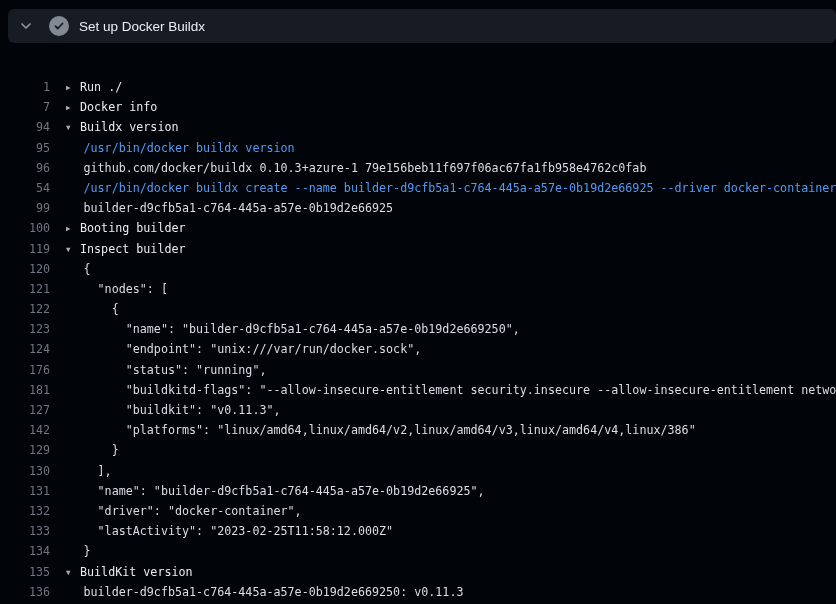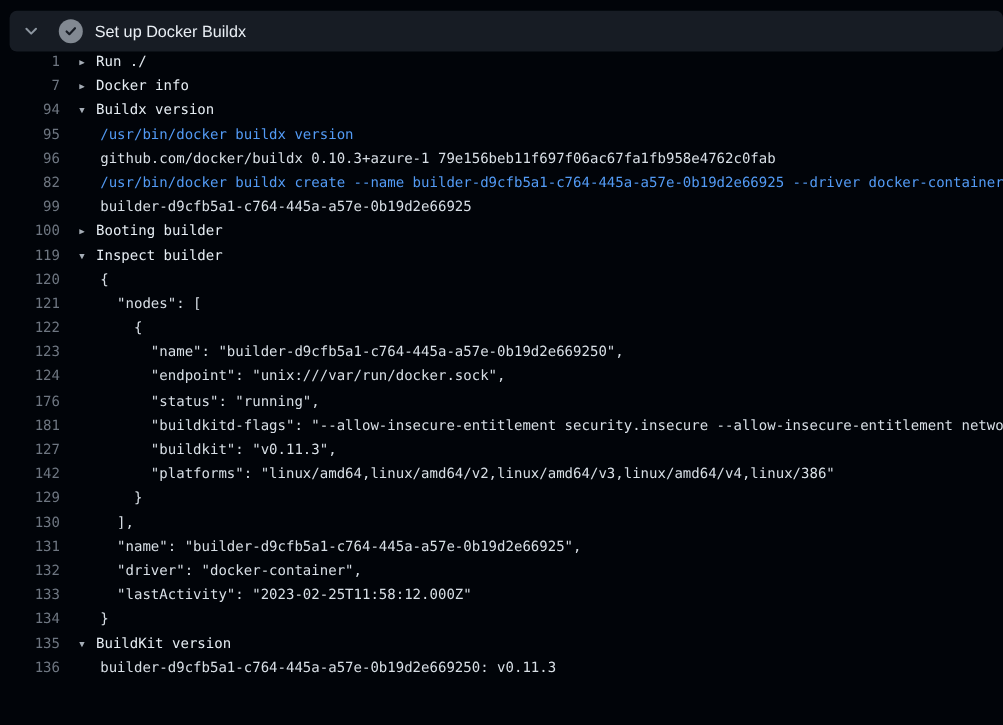--- a/index.html
+++ b/index.html
@@ -36,22 +36,22 @@
   }
   .title {
     margin-left: 10px;
     color: #e9eef4;
     font-size: 13.5px;
     white-space: nowrap;
   }
   .log {
     font-family: "DejaVu Sans Mono", monospace;
     font-size: 11.7px;
-    line-height: 14px;
-    padding-top: 1px;
+    line-height: 27px;
+    padding-top: 31px;
     color: #d8dfe6;
   }
   .row { white-space: nowrap; height: 20.2px; overflow: hidden; }
   .num {
     display: inline-block;
     width: 50px;
     text-align: right;
     color: #6e7681;
     cursor: pointer;
     flex: none;
@@ -88,21 +88,21 @@
     </span>
     <span class="title">Set up Docker Buildx</span>
   </div>
 
   <div class="log">
       <div class="row"><span class="num">1</span><span class="marker">▶</span><span class="gtitle">Run ./</span></div>
       <div class="row"><span class="num">7</span><span class="marker">▶</span><span class="gtitle">Docker info</span></div>
       <div class="row"><span class="num">94</span><span class="marker">▼</span><span class="gtitle">Buildx version</span></div>
       <div class="row"><span class="num">95</span><span class="text command">/usr/bin/docker buildx version</span></div>
       <div class="row"><span class="num">96</span><span class="text output">github.com/docker/buildx 0.10.3+azure-1 79e156beb11f697f06ac67fa1fb958e4762c0fab</span></div>
-      <div class="row"><span class="num">82</span><span class="text command">/usr/bin/docker buildx create --name builder-d9cfb5a1-c764-445a-a57e-0b19d2e66925 --driver docker-container</span></div>
+      <div class="row"><span class="num">54</span><span class="text command">/usr/bin/docker buildx create --name builder-d9cfb5a1-c764-445a-a57e-0b19d2e66925 --driver docker-container</span></div>
       <div class="row"><span class="num">99</span><span class="text output">builder-d9cfb5a1-c764-445a-a57e-0b19d2e66925</span></div>
       <div class="row"><span class="num">100</span><span class="marker">▶</span><span class="gtitle">Booting builder</span></div>
       <div class="row"><span class="num">119</span><span class="marker">▼</span><span class="gtitle">Inspect builder</span></div>
       <div class="row"><span class="num">120</span><span class="text output">{</span></div>
       <div class="row"><span class="num">121</span><span class="text output">  "nodes": [</span></div>
       <div class="row"><span class="num">122</span><span class="text output">    {</span></div>
       <div class="row"><span class="num">123</span><span class="text output">      "name": "builder-d9cfb5a1-c764-445a-a57e-0b19d2e669250",</span></div>
       <div class="row"><span class="num">124</span><span class="text output">      "endpoint": "unix:///var/run/docker.sock",</span></div>
       <div class="row"><span class="num">176</span><span class="text output">      "status": "running",</span></div>
       <div class="row"><span class="num">181</span><span class="text output">      "buildkitd-flags": "--allow-insecure-entitlement security.insecure --allow-insecure-entitlement networ</span></div>

